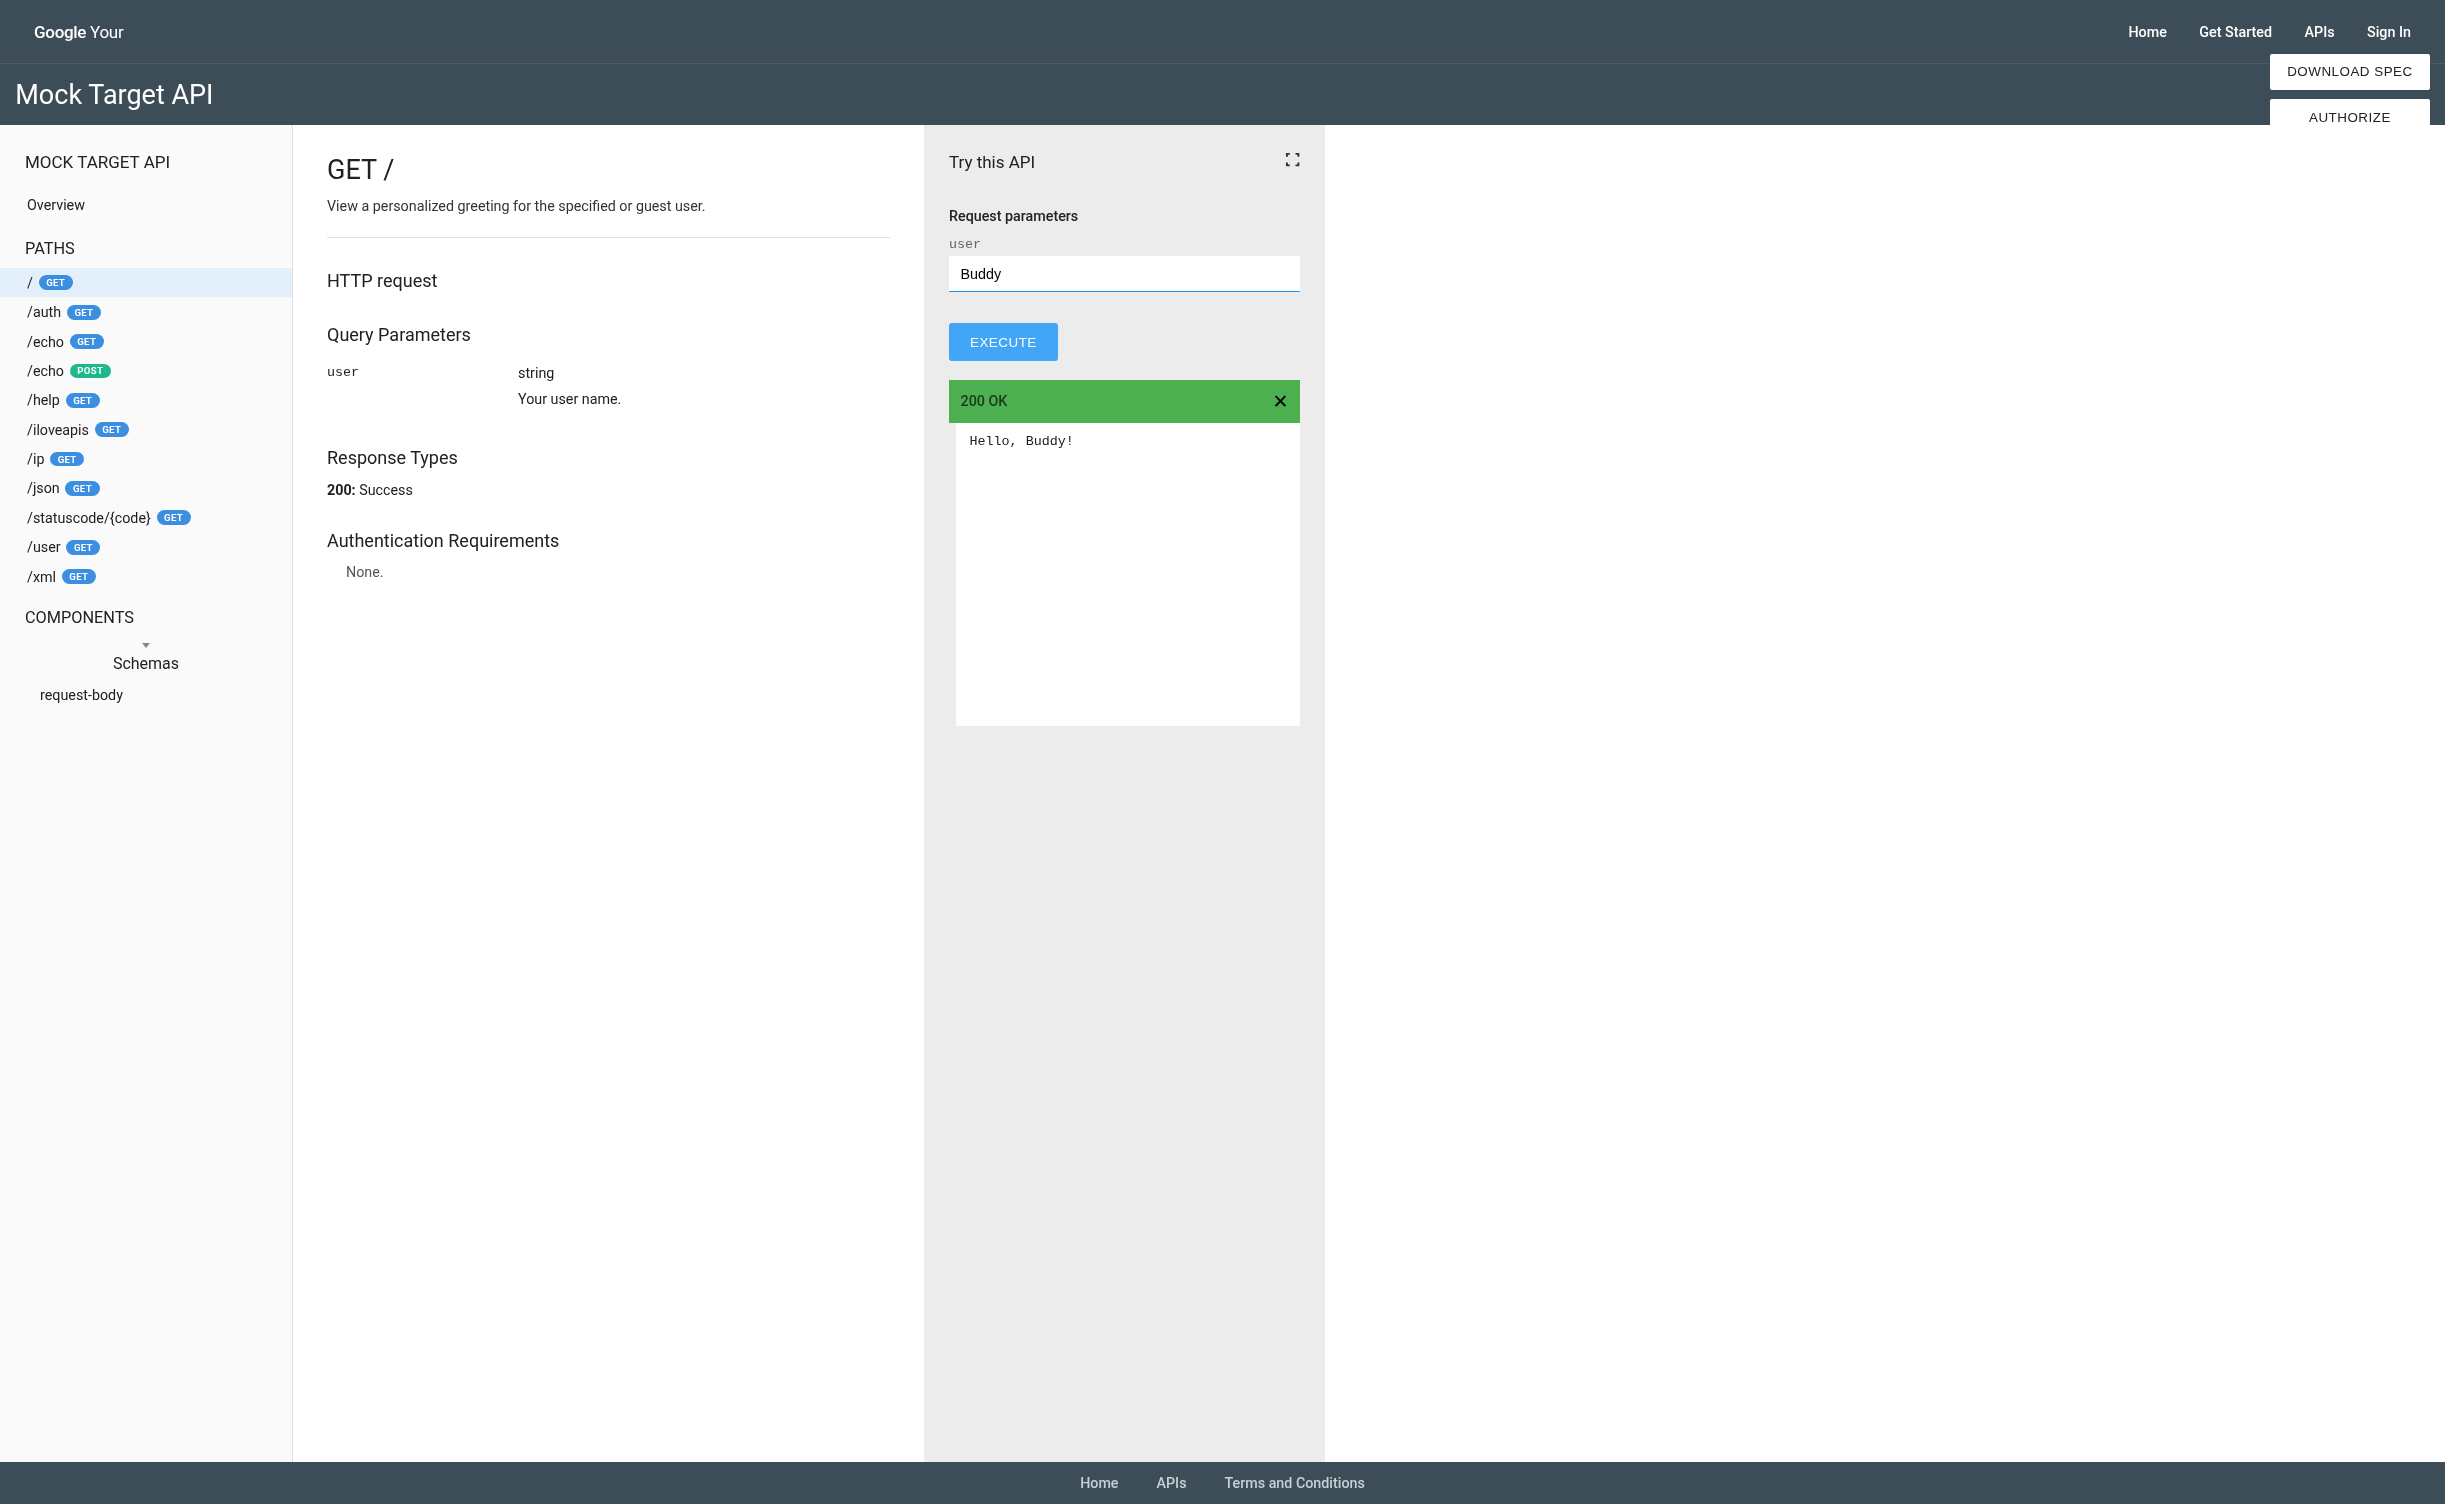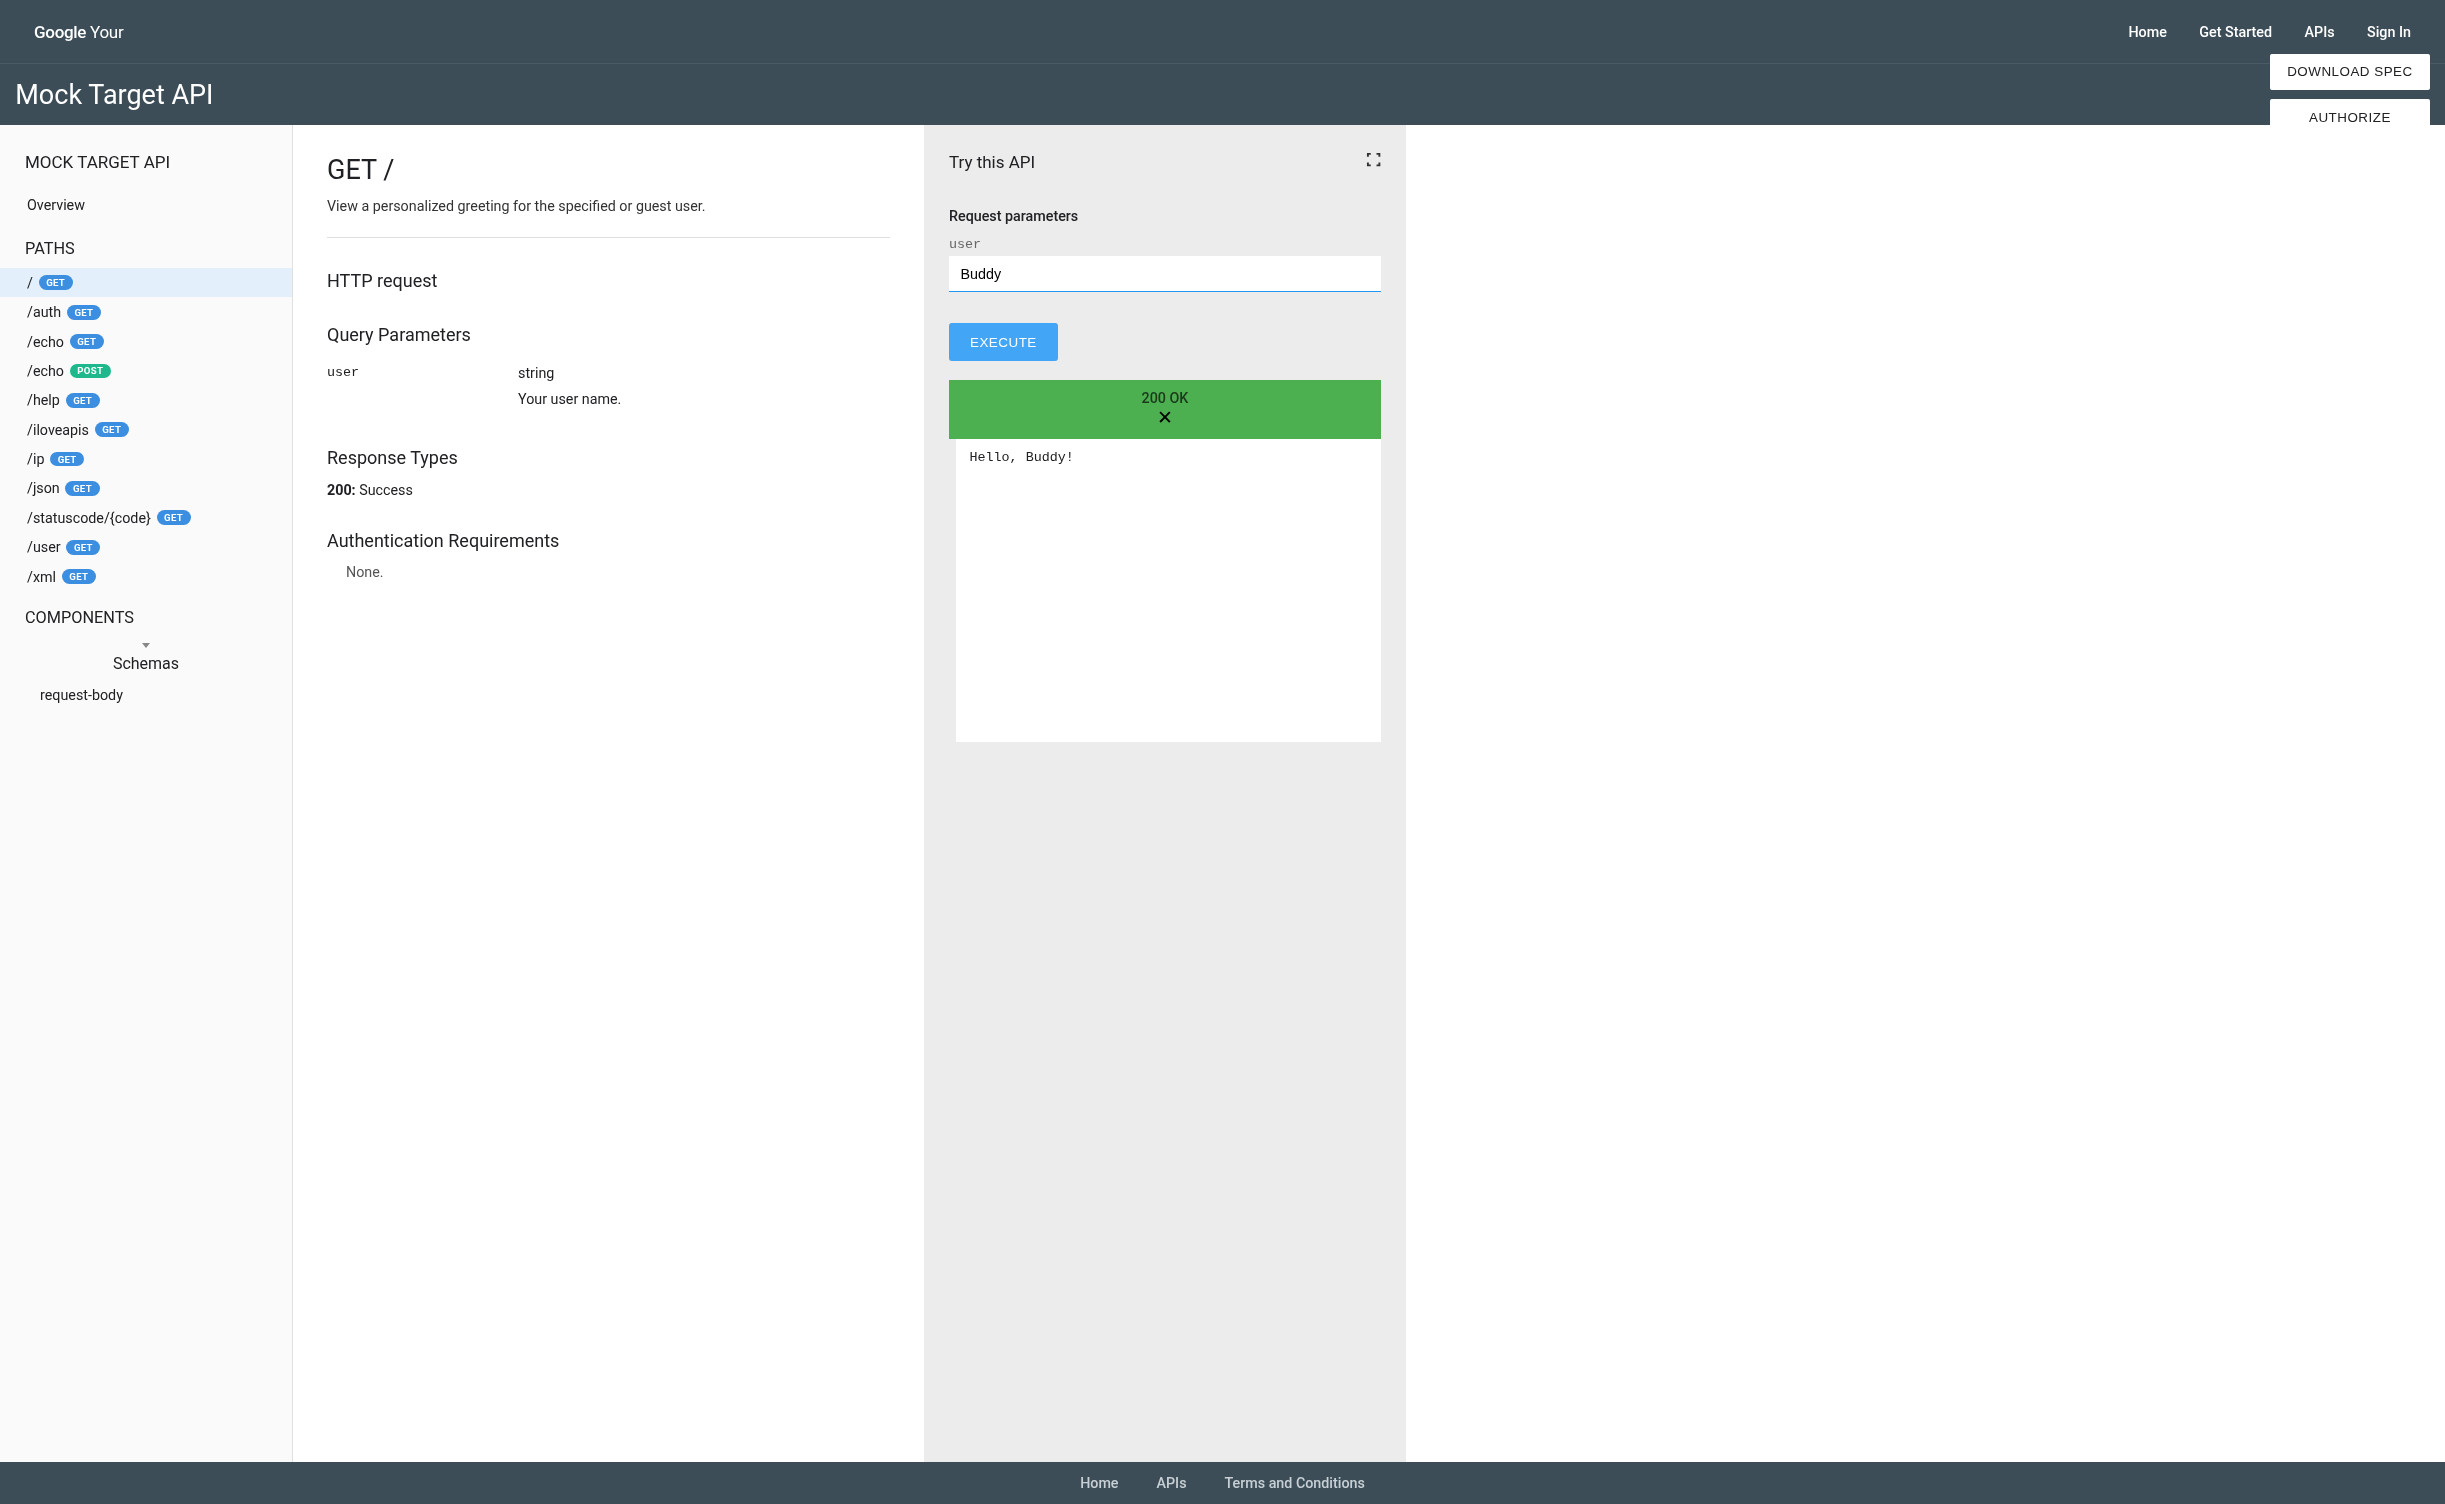--- a/index.html
+++ b/index.html
@@ -38,29 +38,29 @@
 .param-table { width: 100%; margin-top: 5.7px; }
 .param-row { display: flex; padding: 7.6px 0; border-bottom: 1px solid #e0e0e0; }
 .param-row:last-child { border-bottom: none; }
 .param-name { width: 191px; font-family: "Courier New", monospace; font-size: 13.4px; }
 .param-info { flex: 1; font-size: 14.3px; }
 .param-type { margin-bottom: 9.6px; }
 .resp-line { font-size: 14.3px; margin-top: 3.8px; }
 .resp-code { font-weight: 700; }
 .auth-none { padding-left: 19px; font-size: 14.3px; color: #555; }
 
-.trypanel { width: 482px; background: #ececec; padding: 27px 25px; }
+.trypanel { width: 401px; background: #ececec; padding: 27px 25px; }
 .try-head { display: flex; justify-content: space-between; align-items: center; margin-bottom: 36px; }
 .try-title { font-size: 17px; font-weight: 400; }
 .expand-icon { cursor: pointer; }
 .section-label { font-size: 14.3px; font-weight: 500; margin-bottom: 13.4px; }
 .param-label { font-family: "Courier New", monospace; font-size: 13.4px; color: #666; display: block; margin-bottom: 3.8px; }
 .text-input { width: 100%; background: #fff; border: none; border-bottom: 1.9px solid #2196f3; padding: 9.6px 11.5px; font-size: 14.3px; outline: none; }
 .exec-btn { background: #42a5f5; color: #fff; border: none; padding: 11.5px 21px; font-size: 13.4px; font-weight: 500; letter-spacing: 0.5px; cursor: pointer; border-radius: 2.9px; margin-top: 31px; }
-.status-bar { background: #4caf50; color: #1b3a1b; padding: 9.6px 11.5px; font-size: 14.3px; font-weight: 500; display: flex; justify-content: space-between; align-items: center; margin-top: 19px; flex-direction: column; }
+.status-bar { background: #4caf50; color: #1b3a1b; padding: 9.6px 11.5px; font-size: 14.3px; font-weight: 500; display: flex; justify-content: space-between; align-items: center; margin-top: 19px; }
 .close-x { color: #000; font-size: 19px; cursor: pointer; font-weight: 400; }
 .resp-body { background: #fff; border-left: 7.6px solid #ececec; padding: 11.5px 13.4px 277px 13.4px; font-family: "Courier New", monospace; font-size: 13.4px; }
 
 .footer { background: #3c4d58; height: 42px; display: flex; align-items: center; justify-content: center; gap: 38px; }
 .footer a { color: #c8d0d5; text-decoration: none; font-size: 14.3px; font-weight: 500; cursor: pointer; }
 </style>
 </head>
 <body>
 
 <div class="topnav">

